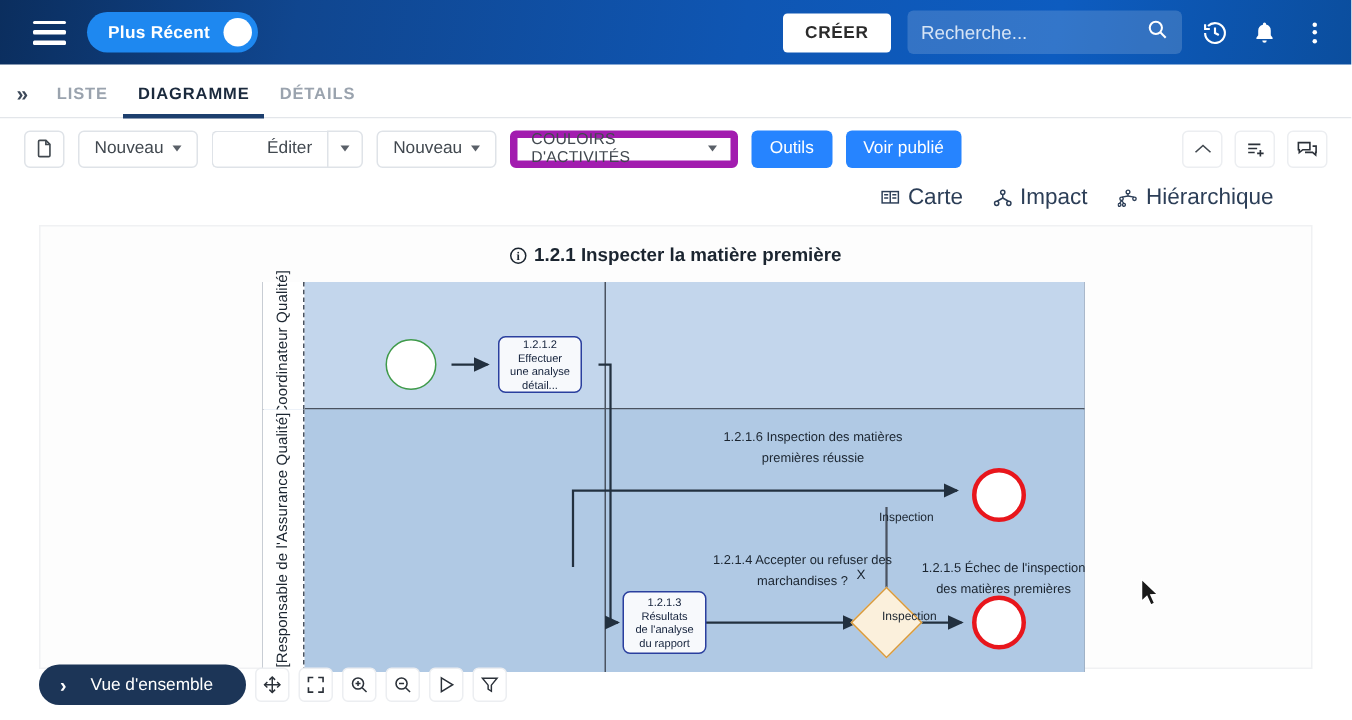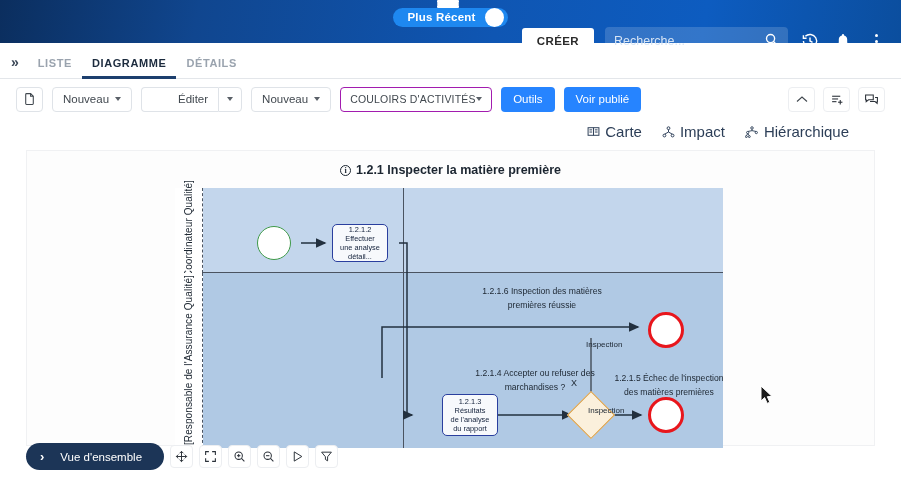--- a/index.html
+++ b/index.html
@@ -11,21 +11,20 @@
   }
 
   
   .header {
     position: relative;
     height: 43px;
     background: linear-gradient(100deg, #0b2e5e 0%, #10468f 22%, #0f56b3 55%, #0d5cc0 78%, #0b4e9e 100%);
     display: flex;
     align-items: center;
     padding: 0 14px;
-    flex-direction: column;
   }
   .hamburger {
     width: 22px; height: 16px;
     display: flex; flex-direction: column; justify-content: space-between;
     margin-left: 8px; margin-right: 14px;
     cursor: pointer;
   }
   .hamburger span { display:block; height: 2.5px; background: #ffffff; border-radius: 1px; }
 
   .recent-toggle {
@@ -117,21 +116,21 @@
     display: flex; align-items: center;
     padding: 0 10px; gap: 6px;
     cursor: pointer; white-space: nowrap;
   }
   .tb-split { display:flex; }
   .tb-split .a { border-radius: 4px 0 0 4px; border-right: none; padding-left: 36px; }
   .tb-split .b { border-radius: 0 4px 4px 0; padding: 0 8px; }
   .caret { width:0;height:0;border-left:3.5px solid transparent;border-right:3.5px solid transparent;border-top:4.5px solid #5a6068; }
   .tb-select {
     height: 25px; width: 152px;
-    border: 1px solid #a21caf; border-radius: 4px; background:#fff;
+    border: 5px solid #a21caf; border-radius: 4px; background:#fff;
     display:flex; align-items:center; justify-content:space-between;
     padding: 0 9px;
     font-size: 10.5px; color:#41484f; letter-spacing:.2px;
     cursor:pointer;
   }
   .tb-primary {
     height: 25px; border:none; border-radius: 4px;
     background: #2684ff; color:#fff; font-size:11.5px;
     padding: 0 12px; cursor:pointer;
   }
@@ -464,21 +463,21 @@
 
   <div class="ev-start" style="left:82px; top:38px;"></div>
 
   <div class="task" style="left:157px; top:36px; width:56px; height:38px;">
     <span style="white-space:pre-line;">1.2.1.2
 Effectuer
 une analyse
 détail...</span>
   </div>
 
-  <div class="task" style="left:240px; top:206px; width:56px; height:42px;margin-left:27px;">
+  <div class="task" style="left:240px; top:206px; width:56px; height:42px;">
     <span style="white-space:pre-line;">1.2.1.3
 Résultats
 de l'analyse
 du rapport</span>
   </div>
 
   <div class="gateway" style="left:399px; top:210px;"></div>
   <div class="gw-x" style="left:396px; top:190px;">X</div>
 
   <div class="ev-end" style="left:473px; top:124px;"></div>

